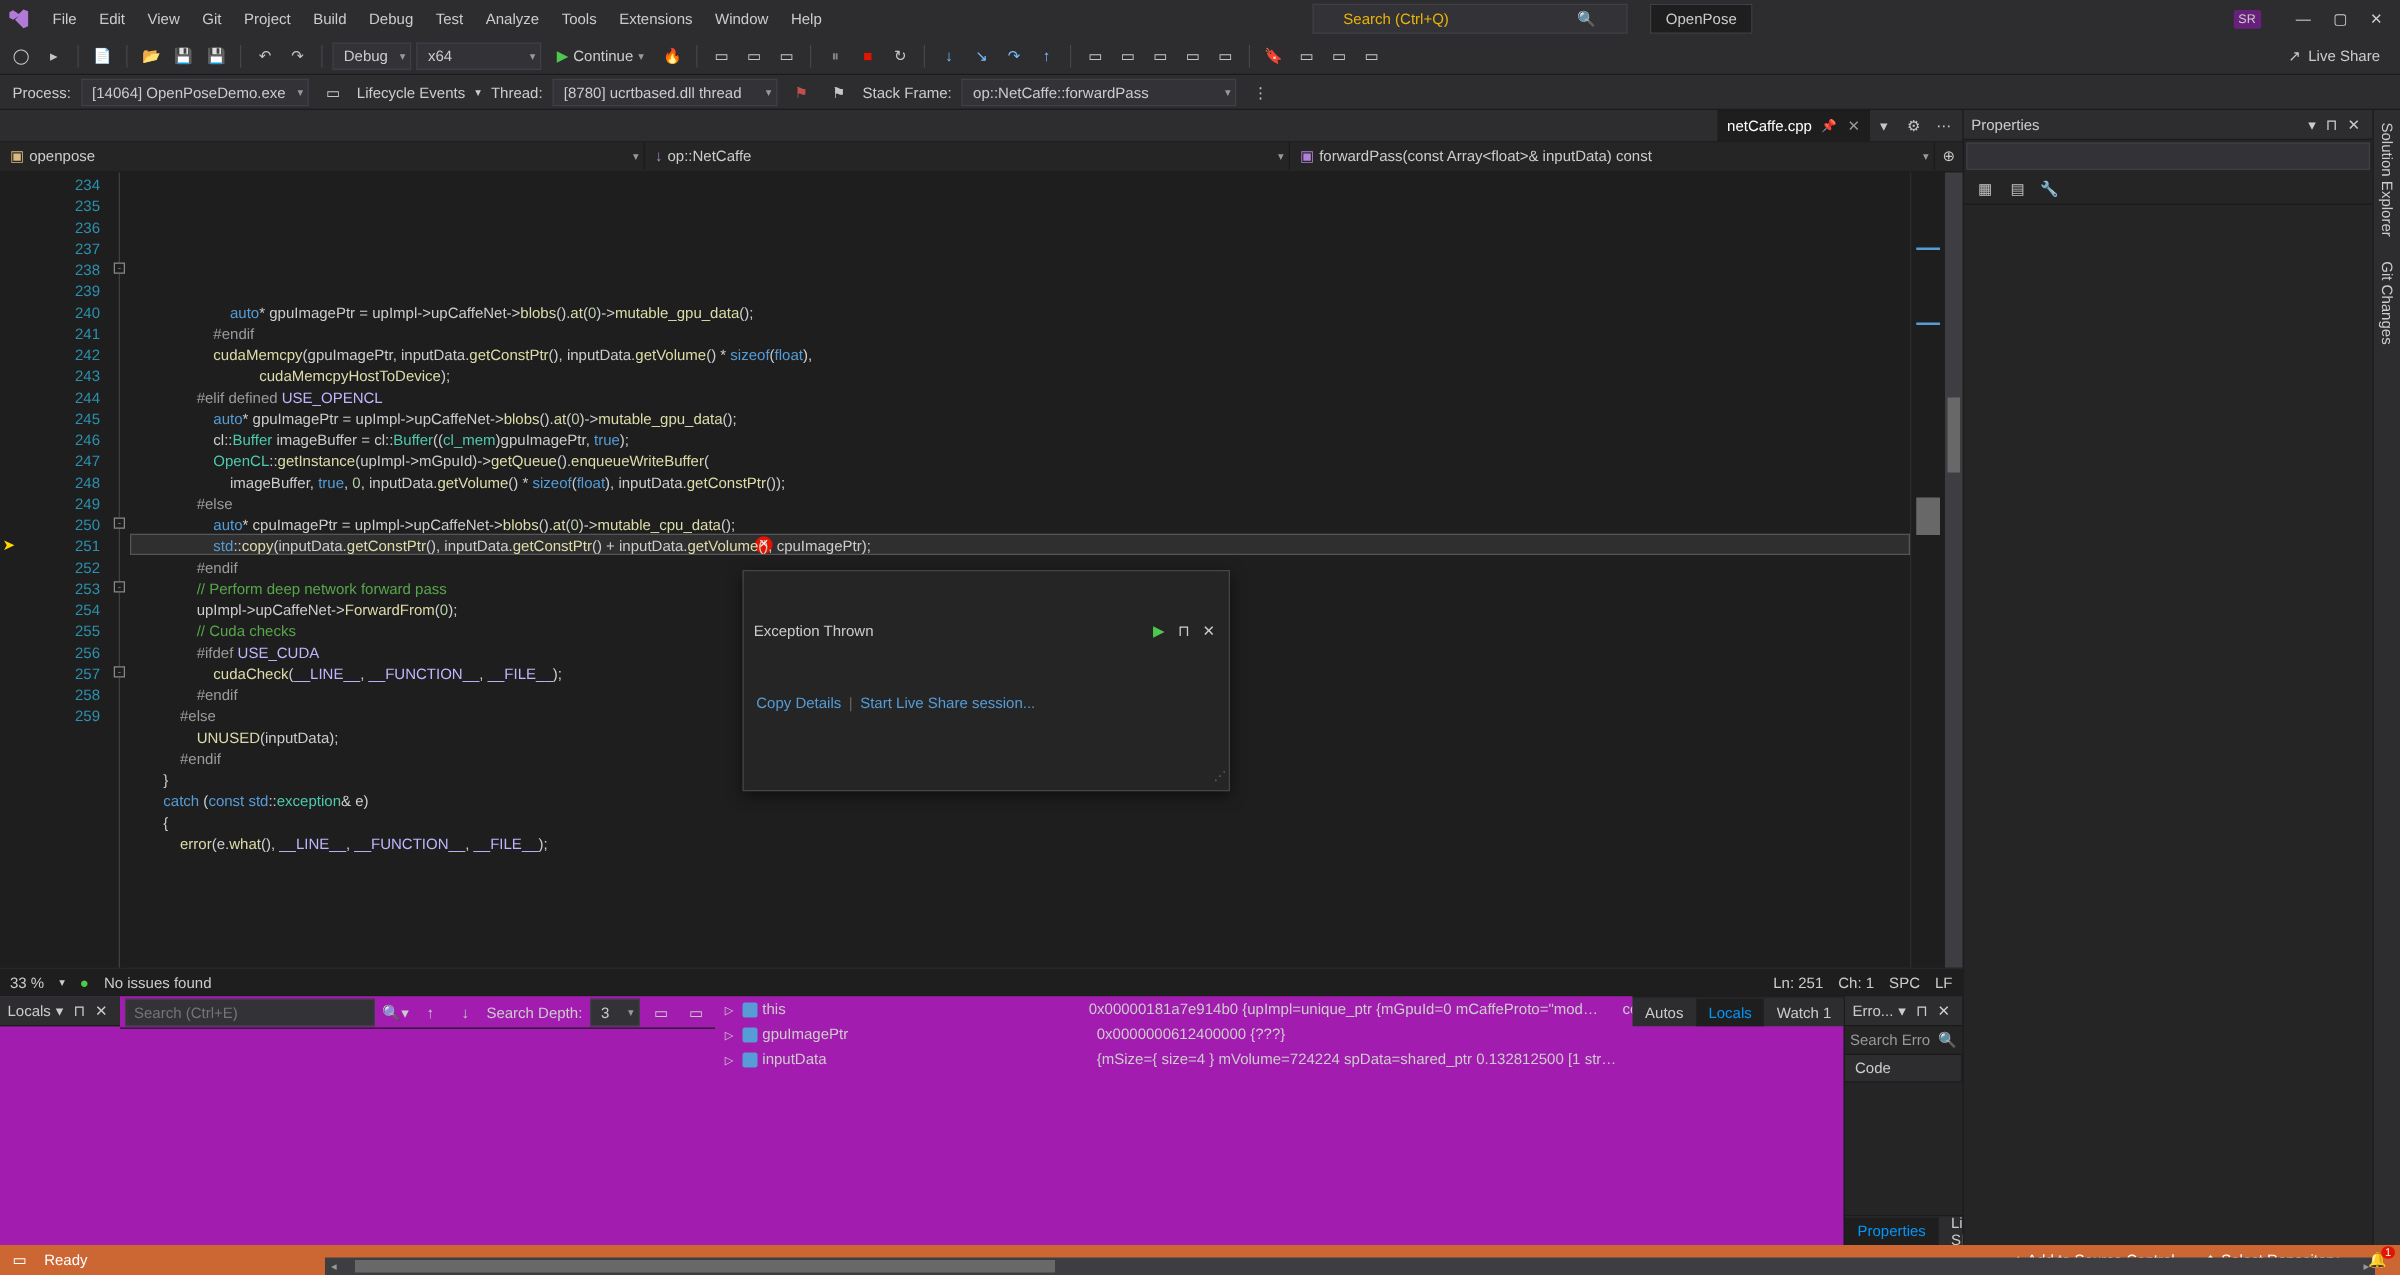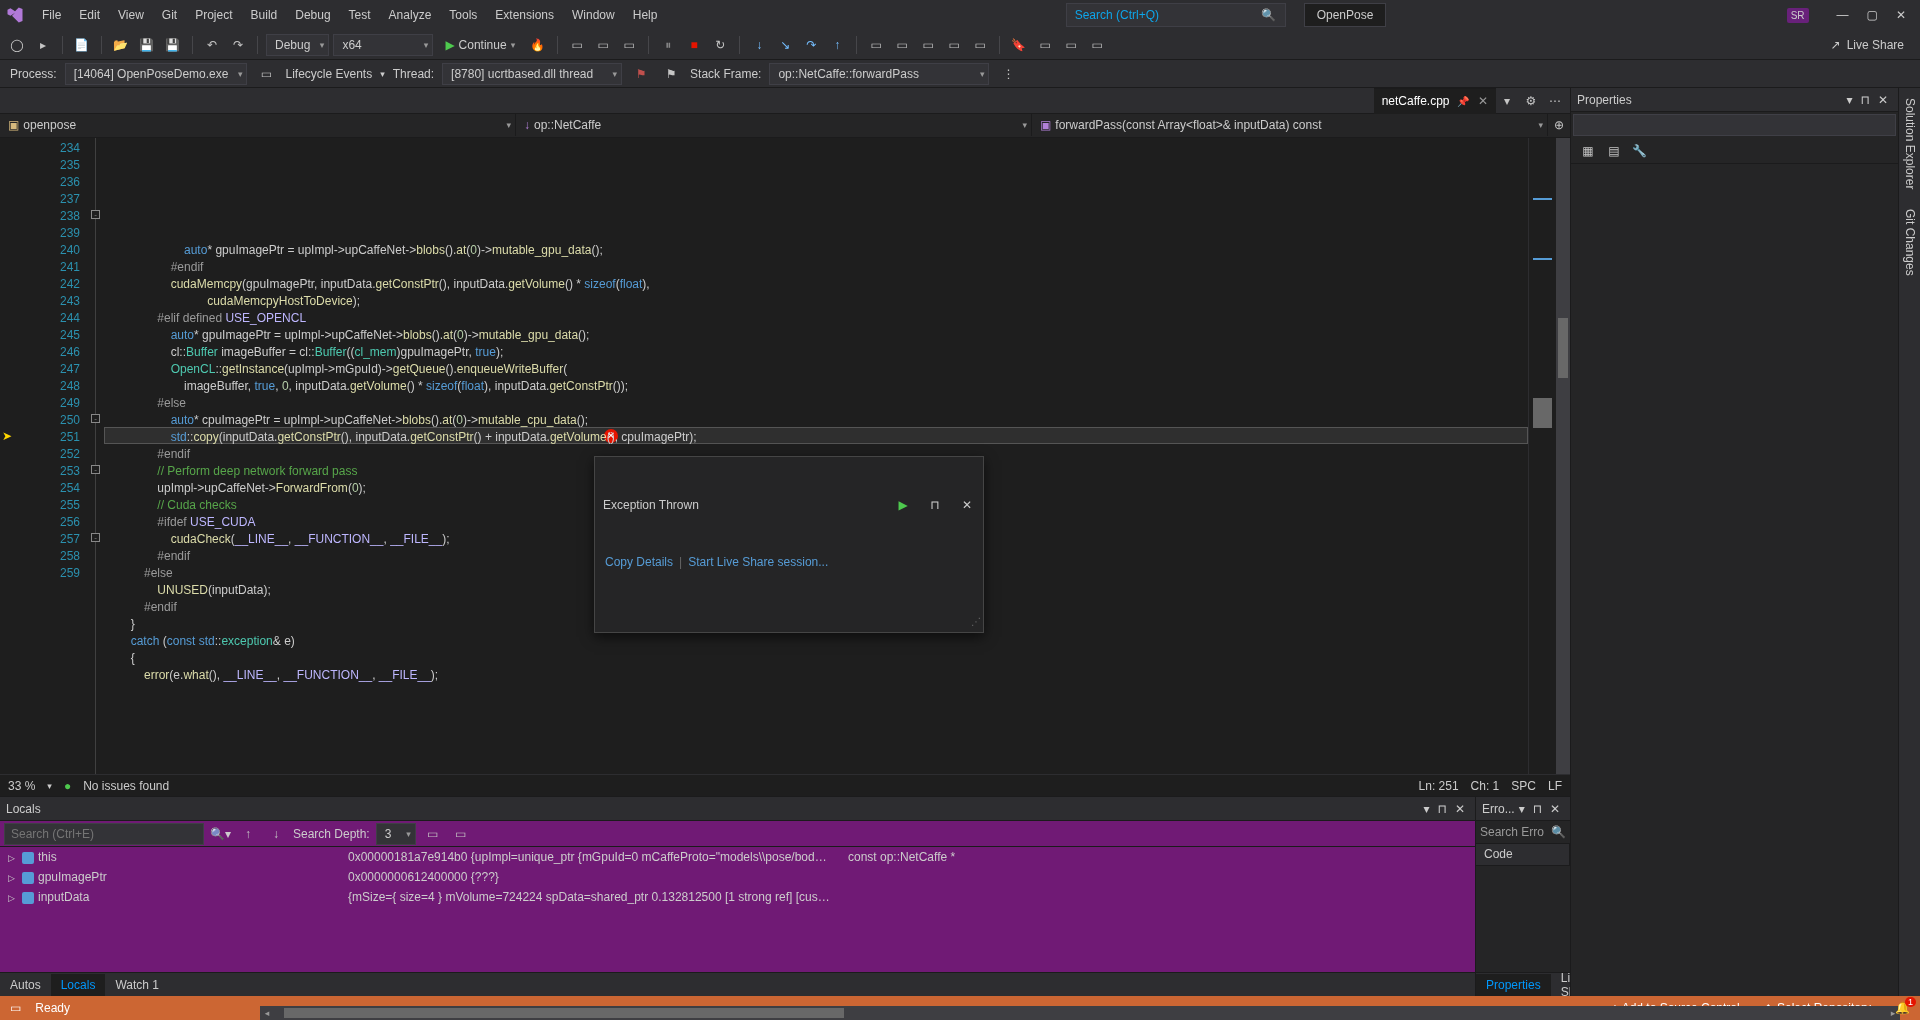--- a/index.html
+++ b/index.html
@@ -1,21 +1,21 @@
 <!DOCTYPE html>
 <html><head>
 <meta charset="utf-8">
 <style>
 *{margin:0;padding:0;box-sizing:border-box;font-family:"Segoe UI",sans-serif;font-size:12px;user-select:none}
 body{background:#2d2d30;color:#ccc;width:1920px;height:1020px;overflow:hidden;display:flex;flex-direction:column}
 .menubar{background:#2d2d30;height:30px;display:flex;align-items:center;padding:0 6px;gap:2px}
 .vs-logo{width:18px;height:18px;margin-right:8px;display:flex;align-items:center;justify-content:center}
 .vs-logo svg{width:18px;height:18px}
 .menubar .mi{padding:4px 8px;cursor:pointer}
-.search-box{margin-left:auto;background:#333337;border:1px solid #3f3f46;height:24px;width:220px;display:flex;align-items:center;padding:0 8px;color:#0ea5e9}
+.search-box{margin-left:auto;background:#333337;border:1px solid #3f3f46;height:24px;width:252px;display:flex;align-items:center;padding:0 24px;color:#eab308}
 .search-box .mag{margin-left:auto}
 .solution-badge{margin-left:16px;background:#1e1e1e;padding:4px 12px;border:1px solid #3f3f46}
 .win-ctrls{margin-left:auto;display:flex;align-items:center;gap:18px;padding-right:8px}
 .win-ctrls span{cursor:pointer;color:#ccc}
 .user-badge{background:#68217a;color:#fff;font-size:10px;padding:2px 4px;border-radius:2px;margin-right:10px}
 .toolbar{background:#2d2d30;height:30px;display:flex;align-items:center;padding:0 6px;gap:4px;border-bottom:1px solid #1b1b1c}
 .tb-btn{width:22px;height:22px;display:flex;align-items:center;justify-content:center;color:#c5c5c5;cursor:pointer}
 .tb-sep{width:1px;height:18px;background:#46464a;margin:0 4px}
 .combo{background:#333337;border:1px solid #3f3f46;height:22px;padding:0 18px 0 8px;display:flex;align-items:center;position:relative;min-width:60px;color:#ccc}
 .combo::after{content:"▾";position:absolute;right:4px;font-size:9px;color:#999}
@@ -39,21 +39,21 @@
 .fold-col{width:16px;background:#1e1e1e;position:relative}
 .fold-line{position:absolute;left:7px;top:0;bottom:0;width:1px;background:#404040}
 .fold-box{position:absolute;left:3px;width:9px;height:9px;border:1px solid #888;background:#1e1e1e;color:#888;font-size:8px;line-height:7px;text-align:center}
 .margin-col{width:20px;background:#1e1e1e;position:relative}
 .code{flex:1;font-family:Consolas,monospace;font-size:13px;line-height:17px;white-space:pre;padding-top:2px;overflow:hidden;position:relative}
 .hl-line{position:absolute;left:0;right:0;height:17px;background:rgba(80,80,80,.35);border:1px solid #555}
 .kw{color:#569cd6}.mac{color:#beb7ff}.cmt{color:#57a64a}.num{color:#b5cea8}.fn{color:#dcdcaa}.typ{color:#4ec9b0}.pp{color:#9b9b9b}
 .err-dot{position:absolute;width:14px;height:14px;border-radius:50%;background:#e51400;color:#fff;font-size:10px;line-height:14px;text-align:center}
 .curr-arrow{position:absolute;left:2px;color:#ffd700;font-size:12px}
 .exc-popup{position:absolute;background:#252526;border:1px solid #454545;box-shadow:0 4px 12px rgba(0,0,0,.6);width:390px}
-.exc-hdr{display:flex;align-items:flex-end;padding:6px 8px;gap:16px}
+.exc-hdr{display:flex;align-items:flex-end;padding:6px 8px;gap:4px}
 .exc-hdr .title{flex:1;color:#ccc}
 .exc-hdr .b{cursor:pointer;color:#ccc;width:16px;text-align:center}
 .exc-body{padding:6px 10px 10px;color:#ccc}
 .exc-links{padding:0 10px 10px;display:flex;gap:6px;color:#569cd6}
 .exc-links span{cursor:pointer}
 .exc-links .sep{color:#666}
 .exc-grip{position:absolute;right:2px;bottom:2px;color:#666;font-size:10px}
 .status-strip{height:22px;background:#1e1e1e;border-top:1px solid #2d2d30;display:flex;align-items:center;padding:0 8px;gap:12px;color:#ccc}
 .status-strip .ok{color:#4ec94e}
 .status-strip .spacer{flex:1}
@@ -67,21 +67,21 @@
 .right-panels{width:350px;display:flex;background:#252526;border-left:1px solid #1b1b1c}
 .dock-tabs{width:22px;background:#2d2d30;display:flex;flex-direction:column;align-items:center;padding-top:6px;gap:12px;border-left:1px solid #1b1b1c}
 .dock-tabs .vt{writing-mode:vertical-rl;color:#ccc;cursor:pointer;padding:4px 2px}
 .props{flex:1;display:flex;flex-direction:column}
 .panel-hdr{height:24px;background:#2d2d30;display:flex;align-items:center;padding:0 6px;border-bottom:1px solid #1b1b1c}
 .panel-hdr .title{flex:1}
 .panel-hdr .b{cursor:pointer;padding:0 4px;color:#ccc}
 .props-combo{height:22px;background:#333337;border:1px solid #3f3f46;margin:2px}
 .props-tb{height:26px;display:flex;align-items:center;gap:4px;padding:0 6px;border-bottom:1px solid #1b1b1c}
 .bottom{height:200px;display:flex;border-top:1px solid #1b1b1c}
-.locals{flex:1;display:flex;flex-direction:column;background:#701a75;min-width:0}
+.locals{flex:1;display:flex;flex-direction:row;background:#a21caf;min-width:0}
 .locals-search{height:26px;display:flex;align-items:center;padding:0 4px;gap:6px;border-bottom:1px solid #1b1b1c}
 .locals-search input{background:#333337;border:1px solid #3f3f46;color:#ccc;height:22px;padding:0 6px;width:200px}
 .locals-search .combo{min-width:40px}
 .grid-hdr{height:22px;display:flex;background:#2d2d30;border-bottom:1px solid #1b1b1c}
 .grid-hdr .c{padding:3px 8px;border-right:1px solid #1b1b1c}
 .grid-row{height:20px;display:flex;align-items:center}
 .grid-row .c{padding:2px 8px;overflow:hidden;text-overflow:ellipsis;white-space:nowrap}
 .c-name{width:340px}.c-val{width:500px}.c-type{flex:1}
 .expander{color:#ccc;margin-right:4px;font-size:9px;display:inline-block;width:10px}
 .var-icon{display:inline-block;width:12px;height:12px;background:#569cd6;margin-right:4px;border-radius:2px;vertical-align:middle}

